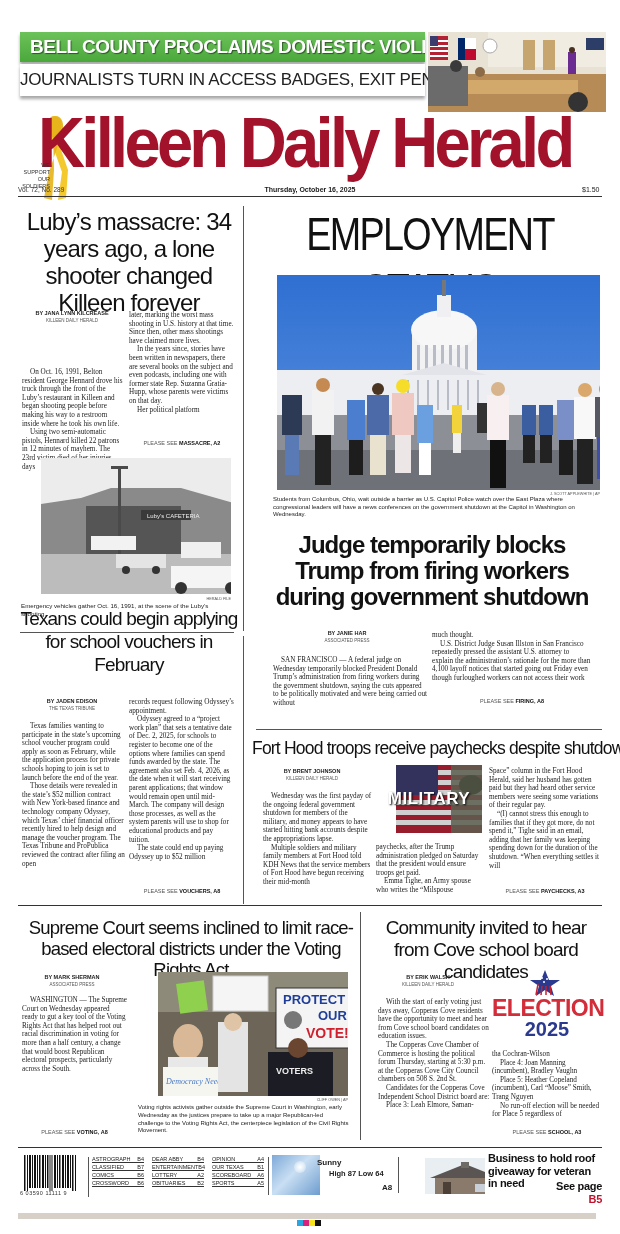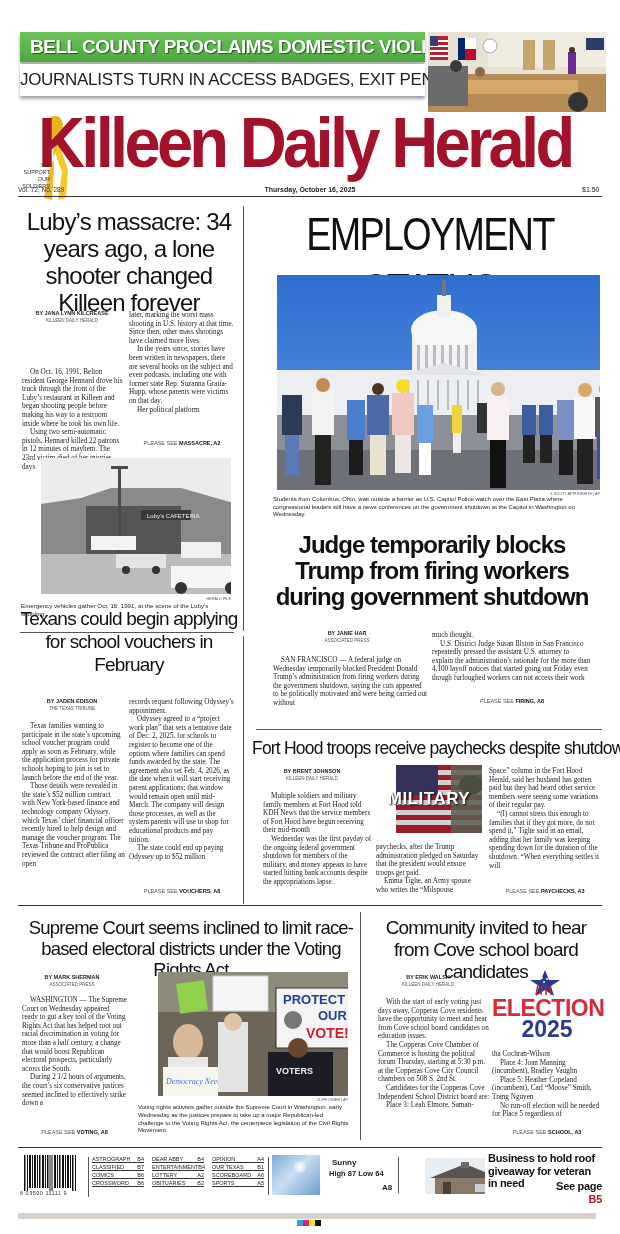--- a/index.html
+++ b/index.html
@@ -275,22 +275,22 @@
   <b>VOUCHERS, A8</b>
 </div>
 <div class="abs vrule" style="left:243px; top:636px; height:268px;"></div>
 
 <div class="abs hl" style="left:252px; top:737px; width:354px; font-size:17.5px; line-height:22px; white-space:nowrap; letter-spacing:-0.8px;">Fort Hood troops receive paychecks despite shutdown</div>
 <div class="abs" style="left:262px; top:768px; width:100px;">
   <div class="byline">BY BRENT JOHNSON</div>
   <div class="affil">KILLEEN DAILY HERALD</div>
 </div>
 <div class="abs body" style="left:263px; top:792px; width:110px;">
+  <p>Wednesday was the first payday of the ongoing federal government shutdown for members of the military, and money appears to have started hitting bank accounts despite the appropriations lapse.</p>
   <p>Multiple soldiers and military family members at Fort Hood told KDH News that the service members of Fort Hood have begun receiving their mid-month</p>
-  <p>Wednesday was the first payday of the ongoing federal government shutdown for members of the military, and money appears to have started hitting bank accounts despite the appropriations lapse.</p>
 </div>
 <div class="abs photo" style="left:376px; top:765px; width:106px; height:68px;">
   <svg width="106" height="68" viewBox="0 0 106 68">
     <rect width="106" height="68" fill="#b22234"></rect>
     <g fill="#f4f4f4">
       <rect y="5" width="106" height="5"></rect>
         <rect y="15" width="106" height="5"></rect>
         <rect y="25" width="106" height="5"></rect>
         <rect y="35" width="106" height="5"></rect>
         <rect y="45" width="106" height="5"></rect>
@@ -318,21 +318,20 @@
 
 <div class="abs hrule" style="left:18px; top:905px; width:584px; background:#333;"></div>
 
 <div class="abs hl" style="left:20px; top:917px; width:342px; font-size:18.5px; line-height:21px;">Supreme Court seems inclined to limit race-based electoral districts under the Voting Rights Act</div>
 <div class="abs" style="left:22px; top:974px; width:100px;">
   <div class="byline">BY MARK SHERMAN</div>
   <div class="affil">ASSOCIATED PRESS</div>
 </div>
 <div class="abs body" style="left:22px; top:996px; width:105px;">
   <p>WASHINGTON — The Supreme Court on Wednesday appeared ready to gut a key tool of the Voting Rights Act that has helped root out racial discrimination in voting for more than a half century, a change that would boost Republican electoral prospects, particularly across the South.</p>
-  <p>During 2 1/2 hours of arguments, the court’s six conservative justices seemed inclined to effectively strike down a</p>
 </div>
 <div class="abs see" style="left:22px; top:1129px; width:105px;">
   <span>PLEASE SEE</span>
   <b>VOTING, A8</b>
 </div>
 <div class="abs photo" style="left:138px; top:972px; width:210px; height:124px;">
   <svg width="210" height="124" viewBox="0 0 210 124">
     <rect width="210" height="124" fill="#6c6558"></rect>
     <rect x="0" y="0" width="210" height="40" fill="#8e8a7a"></rect>
     <rect x="20" y="10" width="28" height="30" fill="#8fd14f" transform="rotate(-8 34 25)"></rect>
@@ -375,21 +374,21 @@
         <line x1="8" y1="14" x2="6" y2="25"></line>
         <line x1="12" y1="16" x2="11" y2="25"></line>
         <line x1="16" y1="16" x2="16" y2="25"></line>
         <line x1="20" y1="16" x2="21" y2="25"></line>
       </g>
     <circle cx="12" cy="8" r="1" fill="#fff"></circle>
       <circle cx="17" cy="9" r="1" fill="#fff"></circle>
       <circle cx="14" cy="12" r="1" fill="#fff"></circle>
   </svg>
   <div class="abs sans" style="left:0; top:26px; width:110px; text-align:center; color:#d42d3a; font-weight:bold; font-size:23px; line-height:24px; letter-spacing:-0.5px;">ELECTION</div>
-  <div class="abs sans" style="left:0; top:48px; width:110px; text-align:center; color:#2b3a8f; font-weight:bold; font-size:23px; line-height:22px;">2025</div>
+  <div class="abs sans" style="left:0; top:48px; width:110px; text-align:center; color:#2b3a8f; font-weight:bold; font-size:20px; line-height:22px;">2025</div>
 </div>
 <div class="abs body" style="left:492px; top:1050px; width:110px;">
   <div>tha Cochran-Wilson</div>
   <p>Place 4: Joan Manning (incumbent), Bradley Vaughn</p>
   <p>Place 5: Heather Copeland (incumbent), Carl “Moose” Smith, Trang Nguyen</p>
   <p>No run-off election will be needed for Place 5 regardless of</p>
 </div>
 <div class="abs see" style="left:492px; top:1129px; width:110px;">
   <span>PLEASE SEE</span>
   <b>SCHOOL, A3</b>
@@ -479,21 +478,21 @@
   <div class="index-row">
       <span>SPORTS</span>
       <span>A5</span>
     </div>
 </div>
 <div class="abs vrule" style="left:268px; top:1157px; height:38px;"></div>
 
 <div class="abs weather-box" style="left:272px; top:1155px; width:48px; height:40px;">
   <div class="abs" style="left:22px; top:6px; width:12px; height:12px; border-radius:50%; background:radial-gradient(#ffffff, rgba(255,255,255,0));"></div>
 </div>
-<div class="abs sans" style="left:332px; top:1158px; font-size:8px; font-weight:bold; color:#222;">Sunny</div>
+<div class="abs sans" style="left:317px; top:1158px; font-size:8px; font-weight:bold; color:#222;">Sunny</div>
 <div class="abs sans" style="left:329px; top:1169px; font-size:7.5px; font-weight:bold; color:#222;">High 87 Low 64</div>
 <div class="abs sans" style="left:382px; top:1183px; font-size:8px; font-weight:bold; color:#222;">A8</div>
 <div class="abs vrule" style="left:398px; top:1157px; height:36px;"></div>
 
 <div class="abs photo" style="left:405px; top:1158px; width:80px; height:36px;">
   <svg width="80" height="36" viewBox="0 0 80 36">
     <rect width="80" height="36" fill="#e9eef3"></rect>
     <polygon points="5,20 40,6 75,20" fill="#5a5552"></polygon>
     <rect x="10" y="20" width="60" height="16" fill="#8a7a6c"></rect>
     <rect x="18" y="24" width="8" height="12" fill="#4c3f36"></rect>

